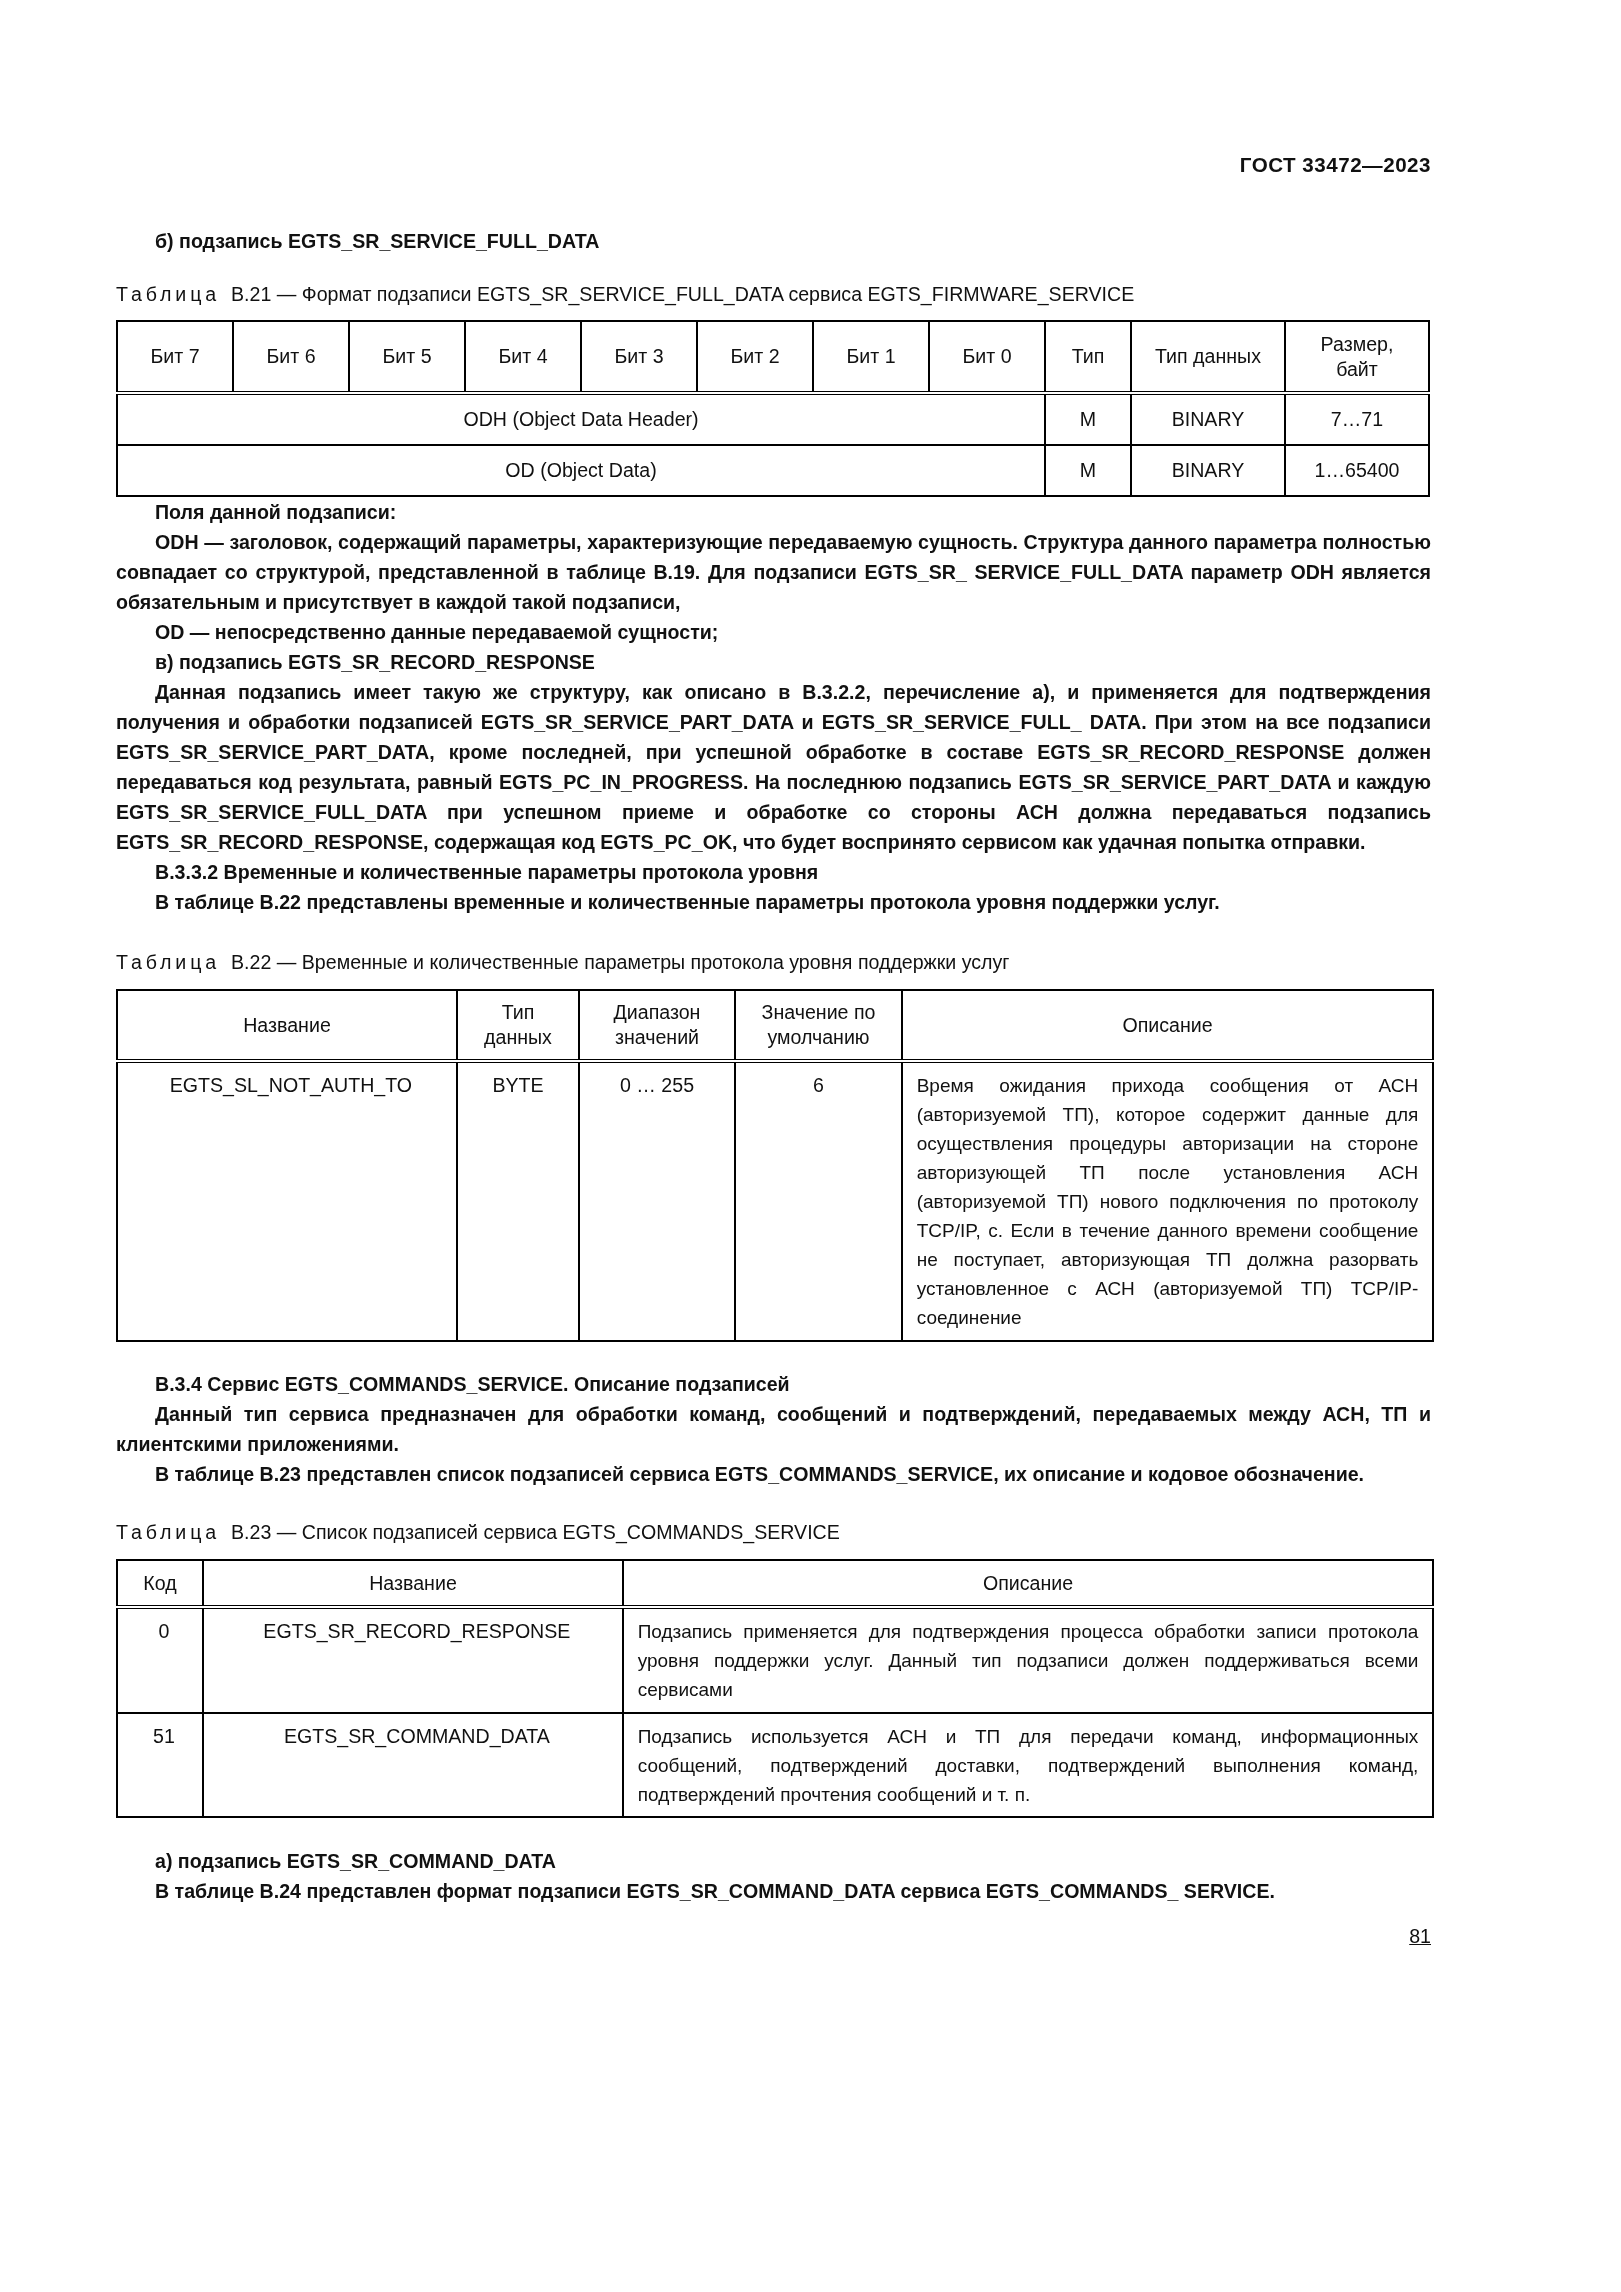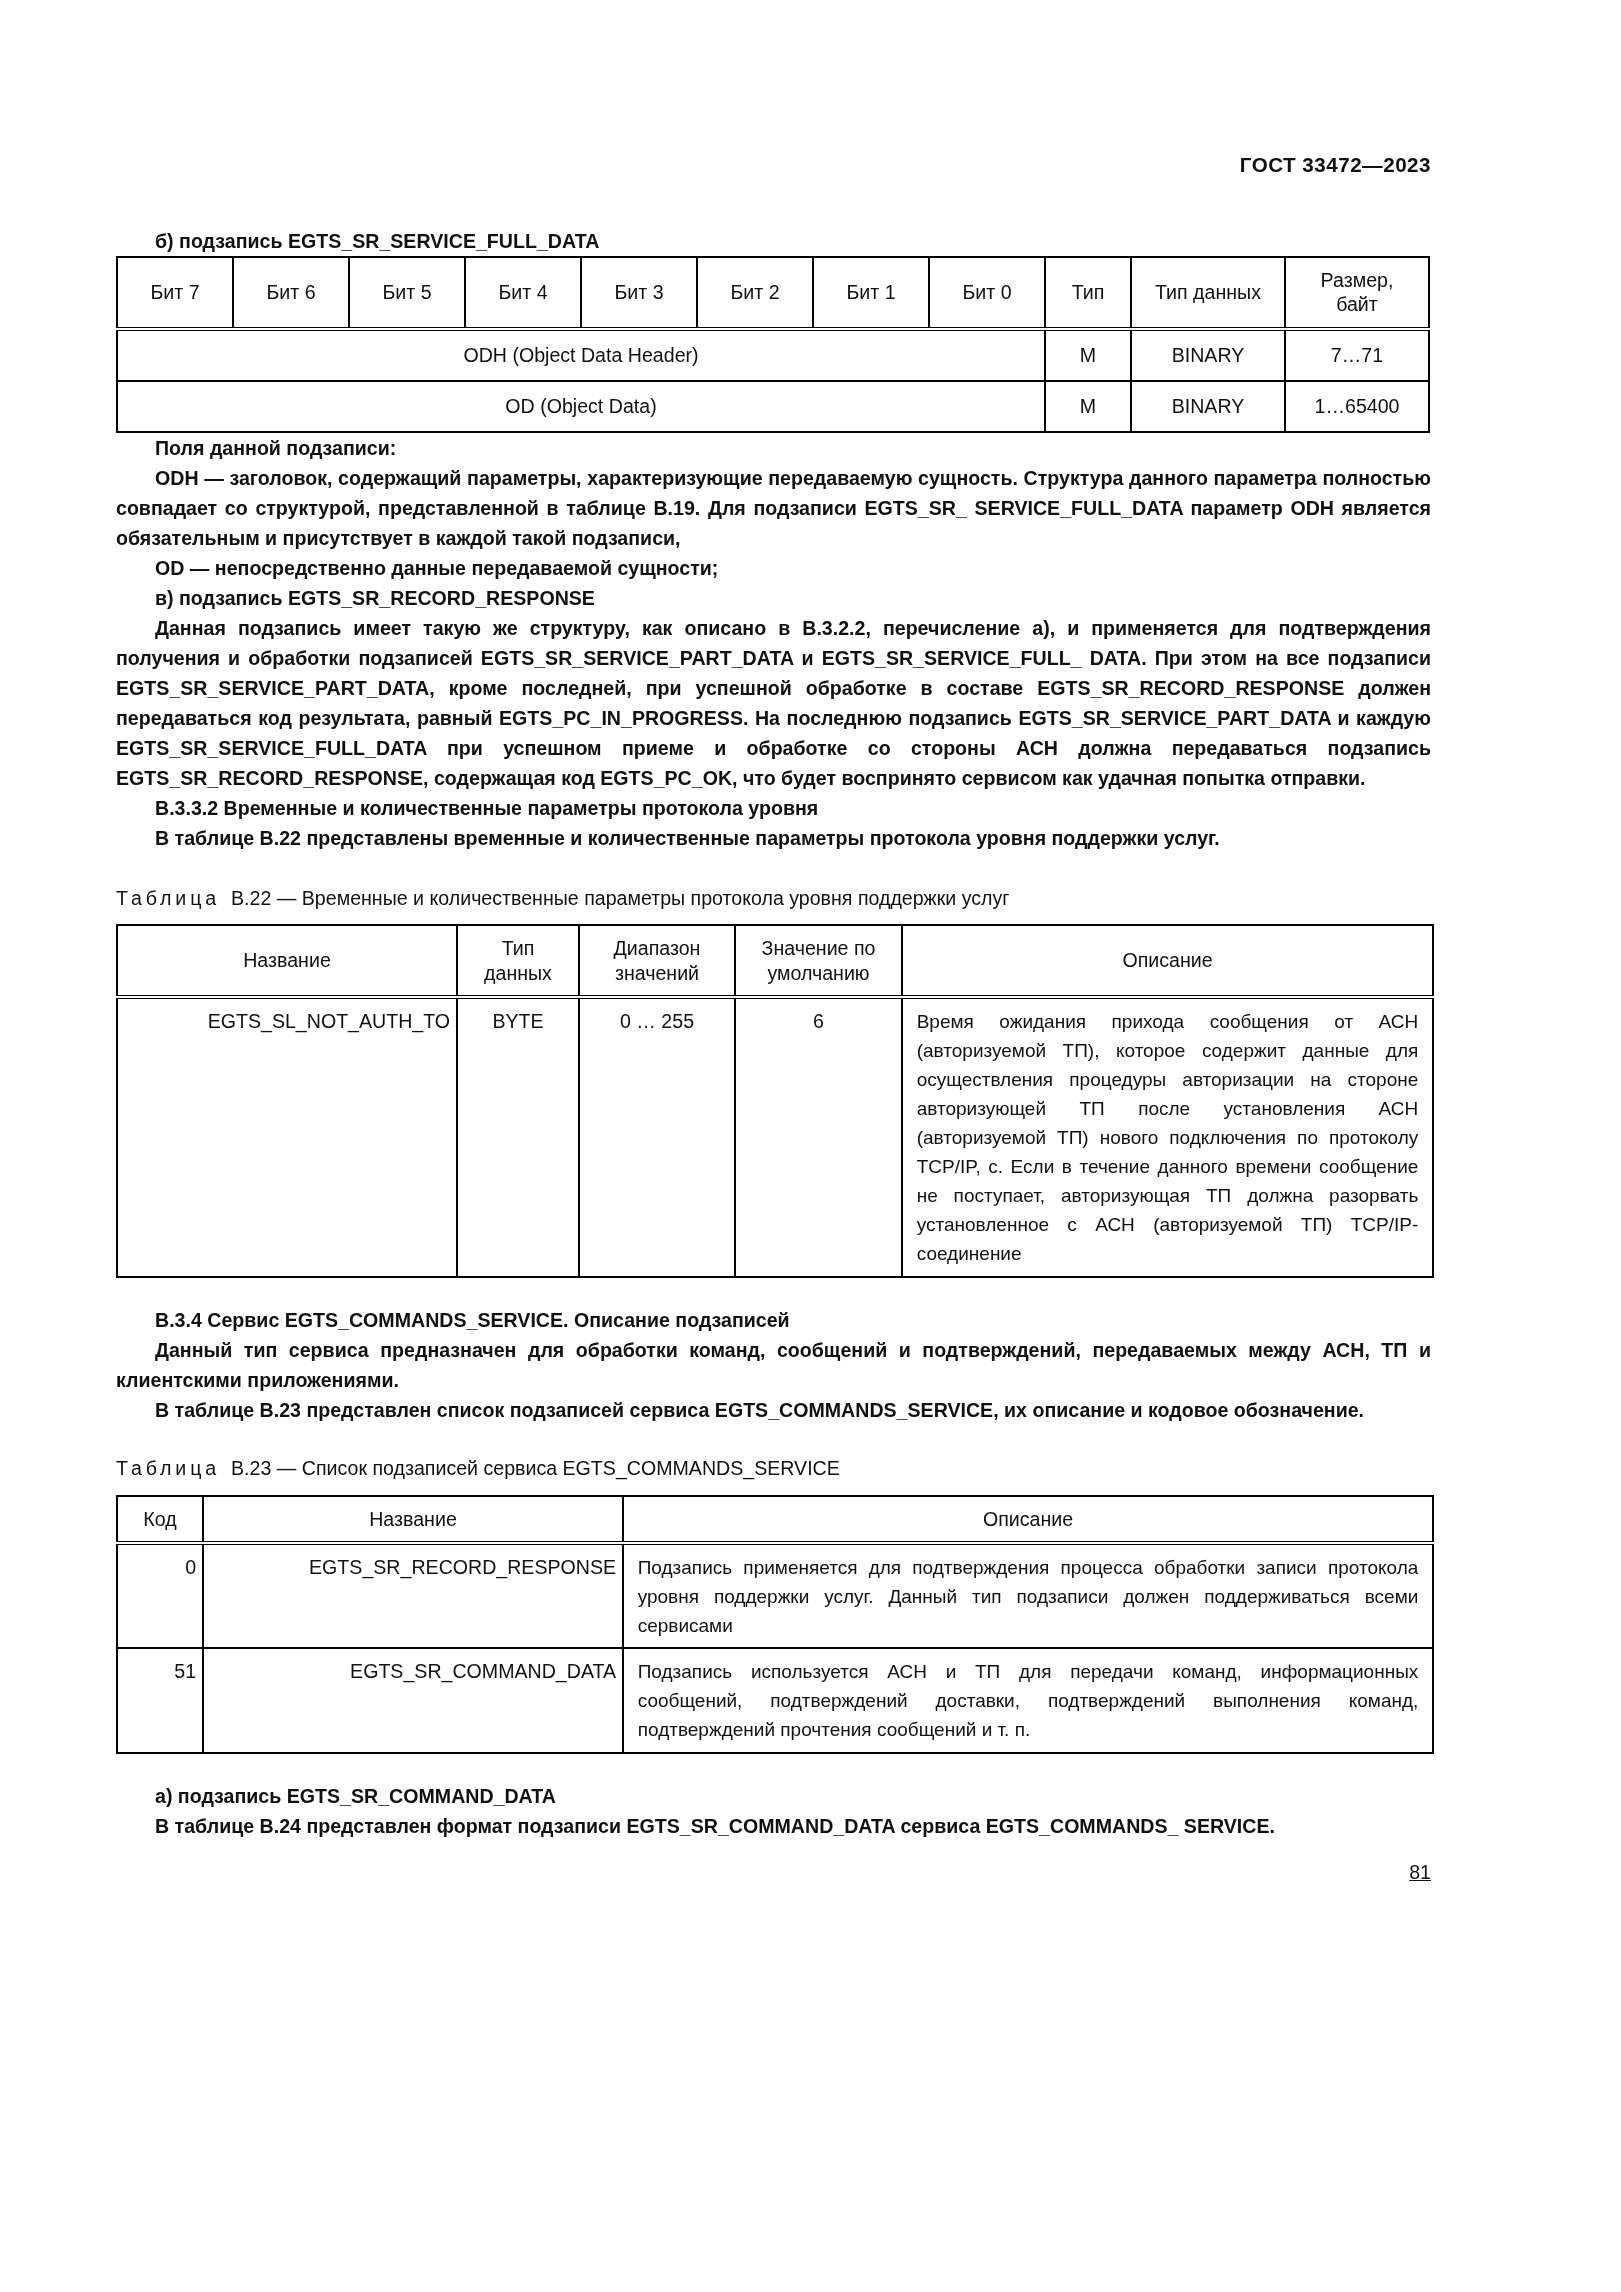--- a/index.html
+++ b/index.html
@@ -63,40 +63,43 @@
   }
   
   #table-b21 td{
     text-align:center;
     vertical-align:middle;
     height:45px;
     padding:2px 19px;
     margin-left:32px;
   }
   
-  .cell-left{text-align:right;padding:7.8px 5.9px 7.8px 13.7px;}
+  .cell-left{text-align:center;padding:7.8px 5.9px 7.8px 13.7px;}
   .cell-center{text-align:center;padding:7.8px 5.9px;border-radius:17px;}
   .cell-desc{text-align:justify;padding:7.8px 13.7px;font-size:19px;}
   .page-number{
     text-align:right;
     font-size:19.6px;
     margin-top:19.6px;
     text-decoration:underline;
   }
   .spacer-after-t21{margin-top:29px;}
 </style>
 </head>
 <body>
 
 <div class="content">
 
   <div class="doc-header">ГОСТ 33472—2023</div>
 
   <p class="body first">б) подзапись EGTS_SR_SERVICE_FULL_DATA</p>
 
+  <div class="table-caption">
+    <span class="cap-word">Таблица</span>&nbsp;&nbsp;<span>В.21 — Формат подзаписи EGTS_SR_SERVICE_FULL_DATA сервиса EGTS_FIRMWARE_SERVICE</span>
+  </div>
 
   <table class="gost" id="table-b21">
     <colgroup>
       <col style="width:116px">
         <col style="width:116px">
         <col style="width:116px">
         <col style="width:116px">
       <col style="width:116px">
         <col style="width:116px">
         <col style="width:116px">

